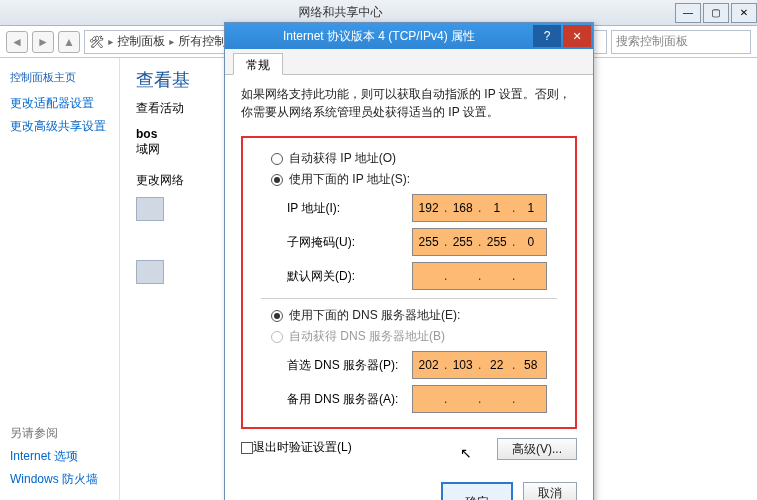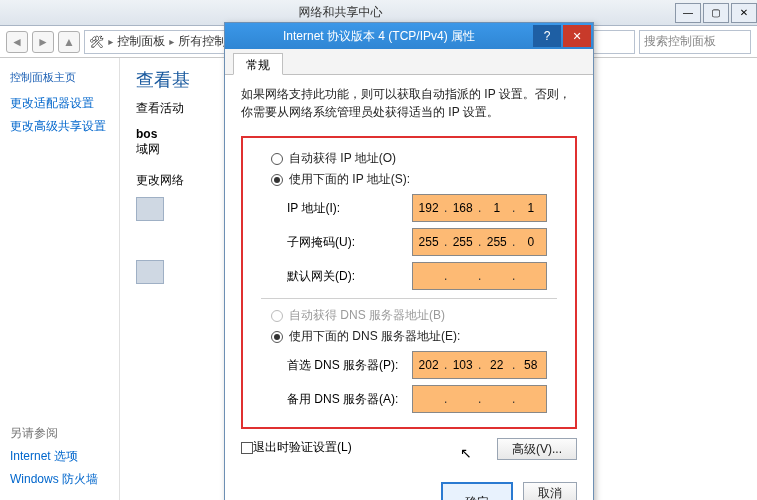--- a/index.html
+++ b/index.html
@@ -10,21 +10,21 @@
 .win-titlebar .title { flex: 1; text-align: center; color: #333; }
 .win-titlebar .winbtns { display: flex; }
 .win-titlebar .wb { width: 26px; height: 20px; border: 1px solid #8a97a8; background: #e8eef6; display: flex; align-items: center; justify-content: center; font-size: 10px; margin-left: 2px; }
 
 
 .addrbar { height: 32px; background: #fff; border-bottom: 1px solid #c8c8c8; display: flex; align-items: center; padding: 0 6px; gap: 4px; }
 .navbtn { width: 22px; height: 22px; border: 1px solid #b0b0b0; border-radius: 3px; background: #f6f6f6; display: flex; align-items: center; justify-content: center; color: #888; }
 .addrbox { flex: 1; height: 24px; border: 1px solid #b8c2d0; background: #fff; display: flex; align-items: center; padding: 0 4px; gap: 4px; overflow: hidden; }
 .crumb { color: #333; }
 .crumbsep { color: #666; font-size: 10px; }
-.searchbox { width: 112px; height: 24px; border: 1px solid #b8c2d0; background: #fff; display: flex; align-items: center; padding: 0 4px; color: #888; }
+.searchbox { width: 140px; height: 24px; border: 1px solid #b8c2d0; background: #fff; display: flex; align-items: center; padding: 0 4px; color: #888; }
 
 
 .content { display: flex; height: calc(500px - 26px - 32px); }
 .sidebar { width: 120px; padding: 12px 10px; background: #fff; border-right: 1px solid #e0e0e0; }
 .sidebar h4 { color: #1a5fb4; font-weight: normal; font-size: 11px; margin-bottom: 10px; }
 .sidebar a, .seealso a { color: #0066cc; display: block; margin: 6px 0; text-decoration: none; font-size: 12px; }
 
 
 .mainpane { flex: 1; background: #fff; padding: 10px 16px; overflow: hidden; }
 .mainpane h3 { color: #19599e; font-size: 18px; font-weight: normal; margin-bottom: 8px; }
@@ -180,27 +180,27 @@
           <span class="oct"></span>
             <span class="dot">.</span>
           <span class="oct"></span>
             <span class="dot">.</span>
           <span class="oct"></span>
         </div>
       </div>
 
       <div class="sep"></div>
 
+      <div class="radio-row">
+        <span class="radio sel"></span>
+        <span>使用下面的 DNS 服务器地址(E):</span>
+      </div>
       <div class="radio-row disabled">
         <span class="radio disabled"></span>
         <span>自动获得 DNS 服务器地址(B)</span>
-      </div>
-      <div class="radio-row">
-        <span class="radio sel"></span>
-        <span>使用下面的 DNS 服务器地址(E):</span>
       </div>
 
       <div class="field-row">
         <label>首选 DNS 服务器(P):</label>
         <div class="ipbox">
           <span class="oct">202</span>
             <span class="dot">.</span>
           <span class="oct">103</span>
             <span class="dot">.</span>
           <span class="oct">22</span>

